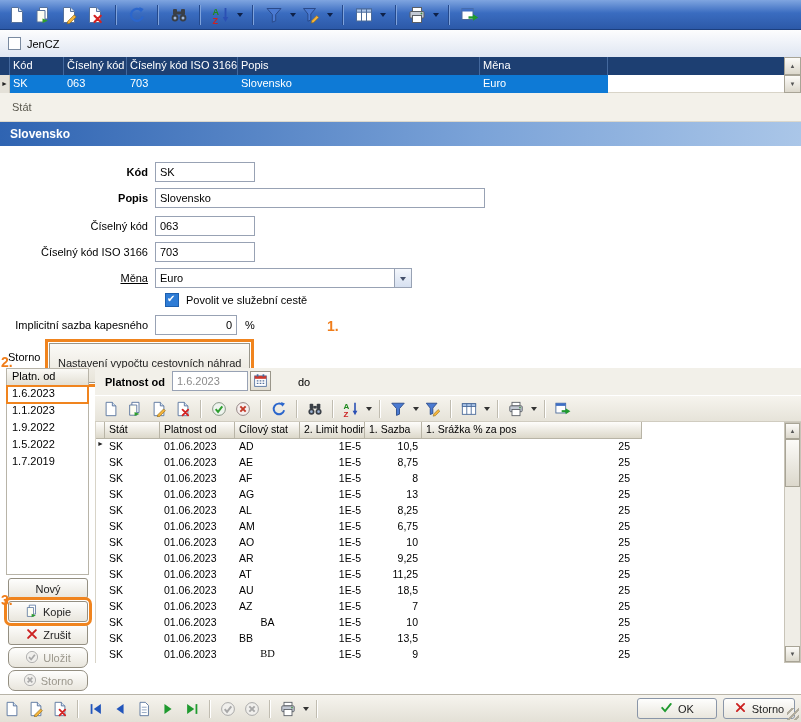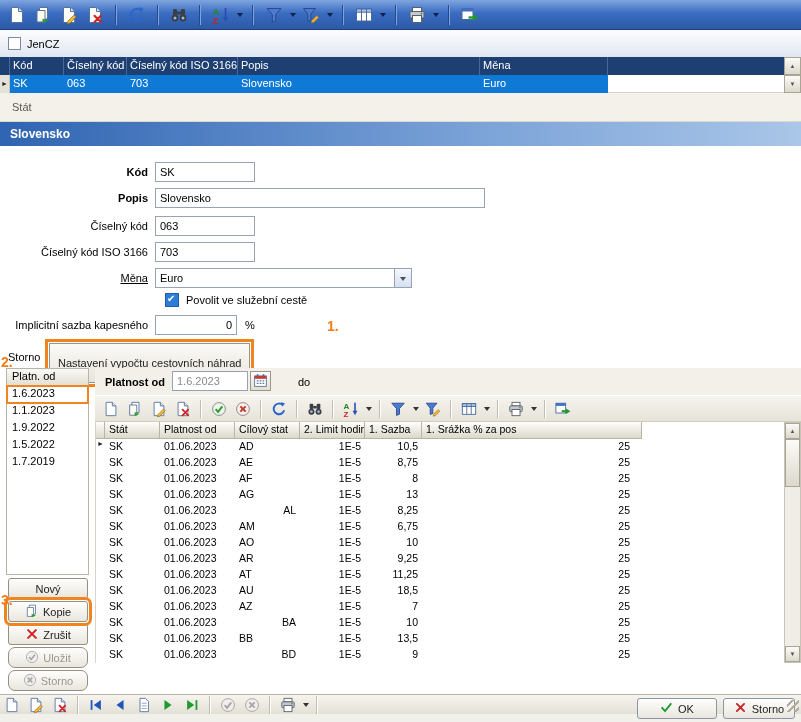--- a/index.html
+++ b/index.html
@@ -101,21 +101,21 @@
 
   
   .act-col { position:absolute; left:8px; top:578px; width:90px; z-index:2; }
   .act-btn { display:flex; align-items:center; justify-content:center; gap:4px; width:80px; height:21px;
     margin-bottom:2px; background:linear-gradient(#fefefd,#e9e6dd); border:1px solid #948f82; border-radius:3px;
     font-family:inherit; font-size:11px; color:#222; }
   .act-btn svg { width:14px; height:14px; }
   .act-btn.disabled { color:#9b978c;border-radius:7px; }
 
   
-  .bottom-bar { position:absolute; left:0; top:694px; width:801px; height:20px;
+  .bottom-bar { position:absolute; left:0; top:694px; width:801px; height:28px;
     background:linear-gradient(#f6f4ee,#e3e0d6); border-top:1px solid #b8b4a8;
     display:flex; align-items:center; padding-left:0; }
   .bottom-bar .tb-btn { width:24px; height:22px; }
   .bottom-bar .tb-btn svg { width:16px; height:16px; }
   .dlg-btn { position:absolute; top:3px; height:21px; display:flex; align-items:center; justify-content:center; gap:5px;
     background:linear-gradient(#fefefd,#e9e6dd); border:1px solid #8a96a8; border-radius:3px;
     font-family:inherit; font-size:11px; color:#222; }
   .dlg-btn svg { width:13px; height:13px; }
   .grip { position:absolute; right:2px; bottom:2px; width:12px; height:12px;
     background:repeating-linear-gradient(135deg,transparent 0 3px,#b0ac9e 3px 5px); }
@@ -474,21 +474,21 @@
           <div class="g-cell" style="width: 65px; text-align: left;">AG</div>
           <div class="g-cell" style="width: 65px; text-align: right;">1E-5</div>
           <div class="g-cell" style="width: 57px; text-align: right;">13</div>
           <div class="g-cell" style="width: 212px; text-align: right;">25</div>
           <div class="g-cell" style="width: 220px; text-align: right;"></div>
         </div>
         <div class="g-row">
           <div class="g-cell g-marker" style="width: 9px;"></div>
           <div class="g-cell" style="width: 55px; text-align: left;">SK</div>
           <div class="g-cell" style="width: 75px; text-align: left;">01.06.2023</div>
-          <div class="g-cell" style="width: 65px; text-align: right;">AL</div>
+          <div class="g-cell" style="width: 65px; text-align: left;">AL</div>
           <div class="g-cell" style="width: 65px; text-align: right;">1E-5</div>
           <div class="g-cell" style="width: 57px; text-align: right;">8,25</div>
           <div class="g-cell" style="width: 212px; text-align: right;">25</div>
           <div class="g-cell" style="width: 220px; text-align: right;"></div>
         </div>
         <div class="g-row">
           <div class="g-cell g-marker" style="width: 9px;"></div>
           <div class="g-cell" style="width: 55px; text-align: left;">SK</div>
           <div class="g-cell" style="width: 75px; text-align: left;">01.06.2023</div>
           <div class="g-cell" style="width: 65px; text-align: left;">AM</div>
@@ -544,41 +544,41 @@
           <div class="g-cell" style="width: 65px; text-align: left;">AZ</div>
           <div class="g-cell" style="width: 65px; text-align: right;">1E-5</div>
           <div class="g-cell" style="width: 57px; text-align: right;">7</div>
           <div class="g-cell" style="width: 212px; text-align: right;">25</div>
           <div class="g-cell" style="width: 220px; text-align: right;"></div>
         </div>
         <div class="g-row">
           <div class="g-cell g-marker" style="width: 9px;"></div>
           <div class="g-cell" style="width: 55px; text-align: left;">SK</div>
           <div class="g-cell" style="width: 75px; text-align: left;">01.06.2023</div>
-          <div class="g-cell" style="width: 65px; text-align: right;">BA</div>
+          <div class="g-cell" style="width: 65px; text-align: center;">BA</div>
           <div class="g-cell" style="width: 65px; text-align: right;">1E-5</div>
           <div class="g-cell" style="width: 57px; text-align: right;">10</div>
           <div class="g-cell" style="width: 212px; text-align: right;">25</div>
           <div class="g-cell" style="width: 220px; text-align: right;"></div>
         </div>
         <div class="g-row">
           <div class="g-cell g-marker" style="width: 9px;"></div>
           <div class="g-cell" style="width: 55px; text-align: left;">SK</div>
           <div class="g-cell" style="width: 75px; text-align: left;">01.06.2023</div>
           <div class="g-cell" style="width: 65px; text-align: left;">BB</div>
           <div class="g-cell" style="width: 65px; text-align: right;">1E-5</div>
           <div class="g-cell" style="width: 57px; text-align: right;">13,5</div>
           <div class="g-cell" style="width: 212px; text-align: right;">25</div>
           <div class="g-cell" style="width: 220px; text-align: right;"></div>
         </div>
         <div class="g-row">
           <div class="g-cell g-marker" style="width: 9px;"></div>
           <div class="g-cell" style="width: 55px; text-align: left;">SK</div>
           <div class="g-cell" style="width: 75px; text-align: left;">01.06.2023</div>
-          <div class="g-cell" style="width: 65px; text-align: right;">BD</div>
+          <div class="g-cell" style="width: 65px; text-align: center; font-family: Liberation Serif, serif;">BD</div>
           <div class="g-cell" style="width: 65px; text-align: right;">1E-5</div>
           <div class="g-cell" style="width: 57px; text-align: right;">9</div>
           <div class="g-cell" style="width: 212px; text-align: right;">25</div>
           <div class="g-cell" style="width: 220px; text-align: right;"></div>
         </div>
       </div>
   </div>
   <div class="g-sb">
     <div class="sb-btn">▲</div>
     <div class="sb-thumb"></div>

